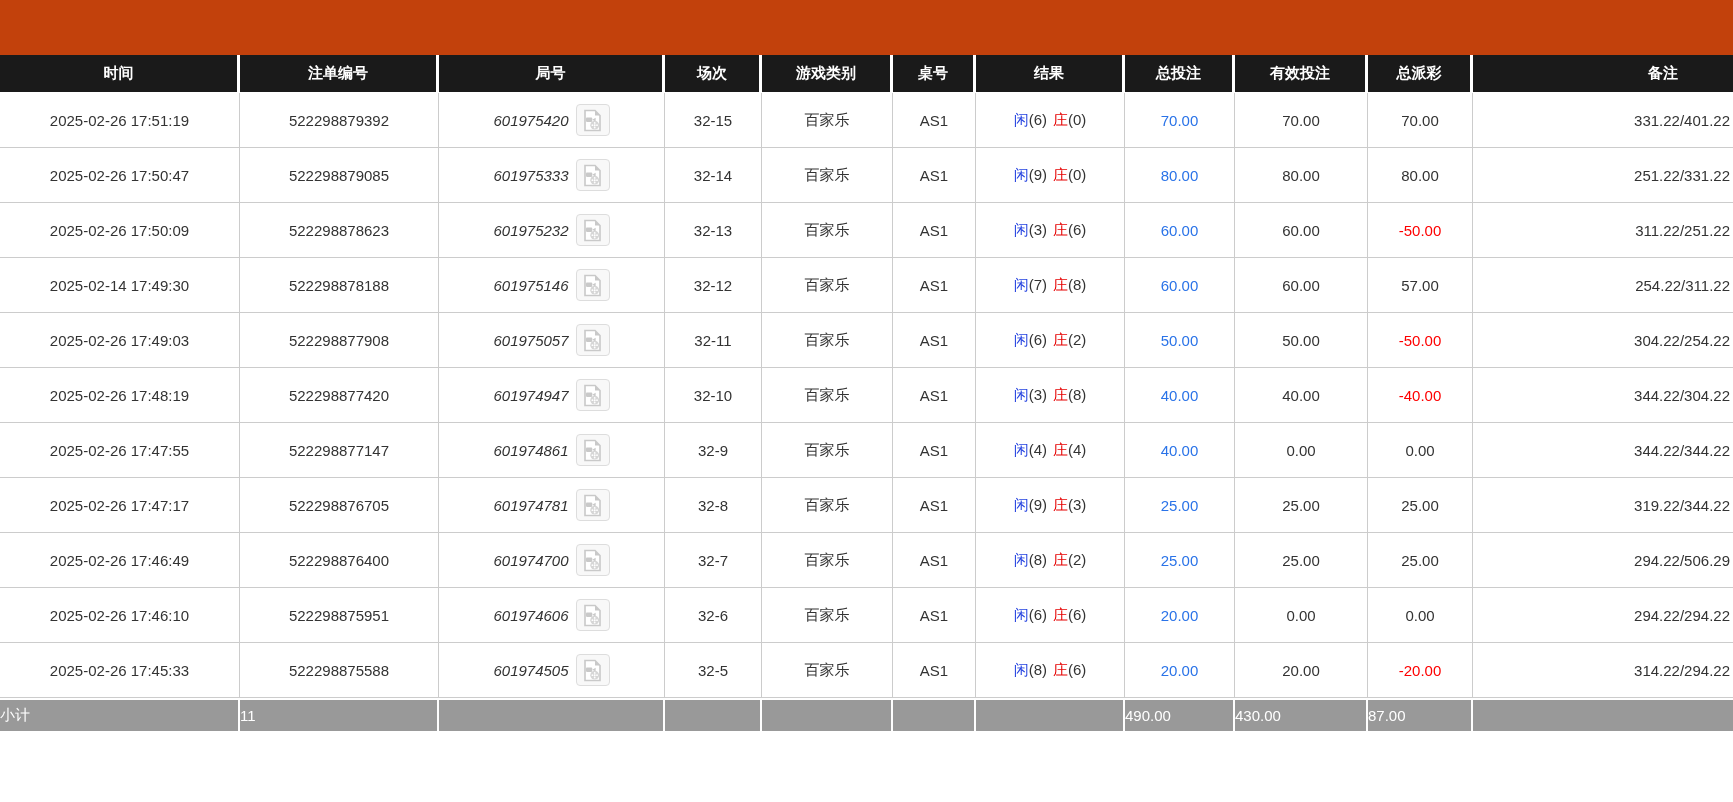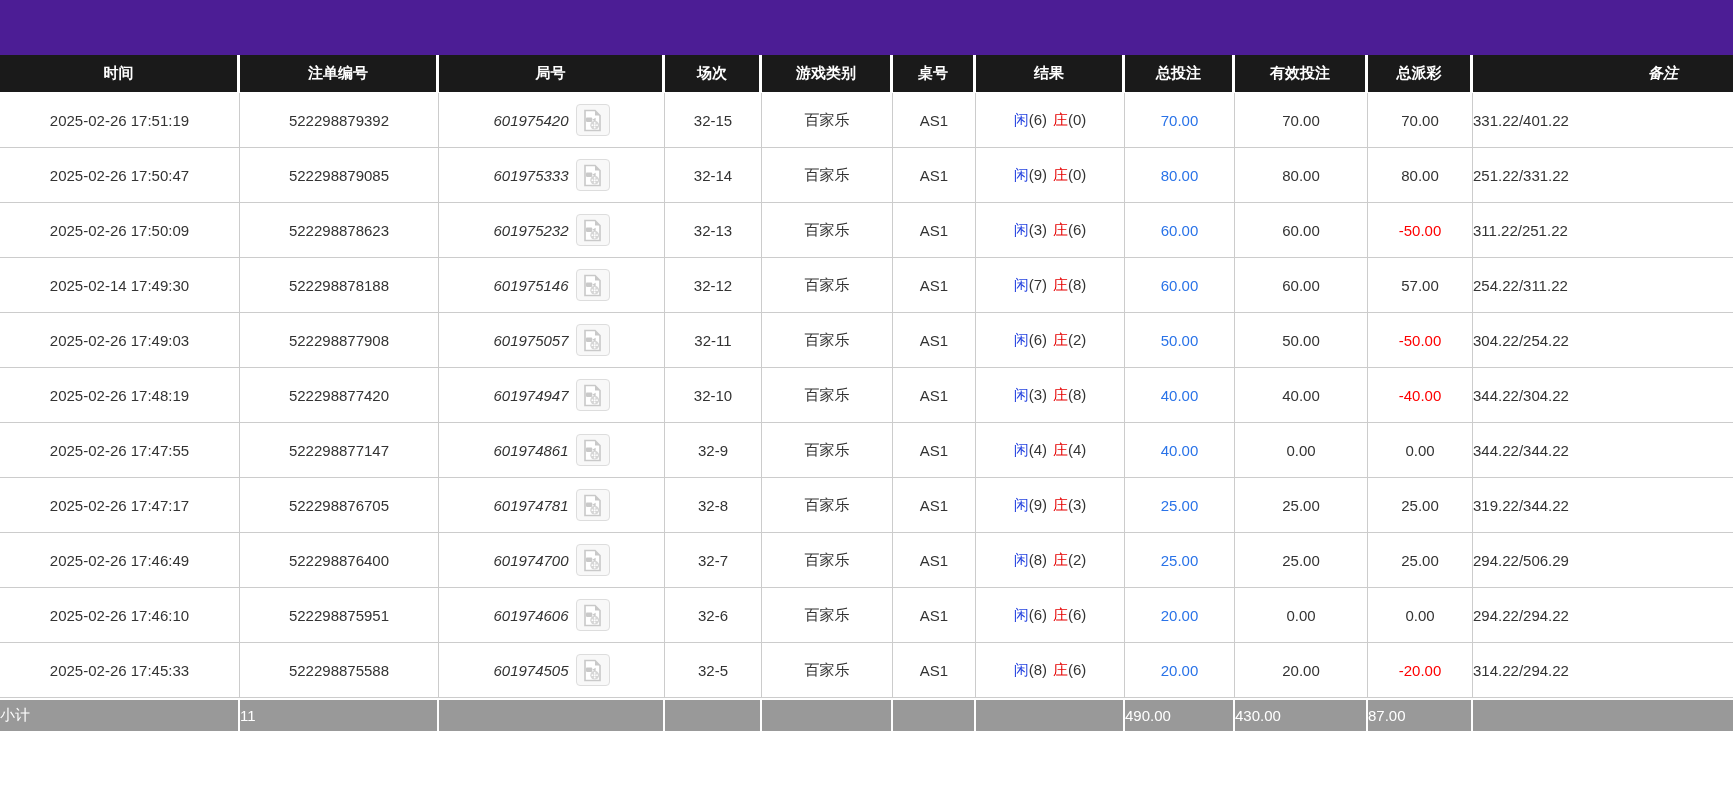--- a/index.html
+++ b/index.html
@@ -3,34 +3,34 @@
 <meta charset="utf-8">
 <style>
   :root{
     --header-bg:#1a1a1a; --header-text:#ffffff; --footer-bg:#999999; --footer-text:#ffffff;
     --row-border:#cccccc; --text:#333333; --player-blue:#2442e0; --banker-red:#e60000;
     --bet-blue:#2a73e8; --negative-red:#fe0000; --icon-gray:#c9c9c9; --btn-bg:#f8f8f8; --btn-border:#dddddd;
   }
   *{box-sizing:border-box; margin:0; padding:0;}
   html,body{width:1733px; height:802px; background:#fff; overflow:hidden;}
   body{font-family:"Liberation Sans","DejaVu Sans",sans-serif;}
-  .page{position:relative; width:1733px; height:610px; background:#4c1d95;}
+  .page{position:relative; width:1733px; height:610px; background:#c2410c;}
   table.records{position:absolute; left:0; top:55px; width:1733px; border-collapse:separate; border-spacing:0; table-layout:fixed;}
   thead th{
     background:var(--header-bg); color:var(--header-text); font-size:15px; font-weight:bold;
     height:38px; text-align:center; border-right:3px solid #fff; border-bottom:1px solid #fff;
   }
   thead th:last-child{border-right:none;}
-  thead th.remark-h{text-align:right; padding-right:55px;font-style:italic;}
+  thead th.remark-h{text-align:right; padding-right:55px;}
   tbody td{
     height:55px; font-size:15px; color:var(--text); text-align:center; background:#fff;
     border-right:1px solid var(--row-border); border-bottom:1px solid var(--row-border);
   }
   tbody td:last-child{border-right:none;}
-  td.remark-cell{text-align:left; padding-right:3px;}
+  td.remark-cell{text-align:right; padding-right:3px;}
   .round-wrap{display:flex; align-items:center; justify-content:center; gap:7px;font-style:italic;}
   .video-btn{width:34px; height:32px; background:var(--btn-bg); border:1px solid var(--btn-border); border-radius:4px; display:inline-flex; align-items:center; justify-content:center; cursor:pointer; padding:0;}
   .video-icon{display:inline-flex; line-height:0;}
   .player{color:var(--player-blue);}
   .banker{color:var(--banker-red);}
   .score{color:var(--text);}
   .result-gap{display:inline-block; width:6px;}
   td.bet-cell span{color:var(--bet-blue); cursor:pointer;}
   td.negative{color:var(--negative-red);}
   tfoot td{

